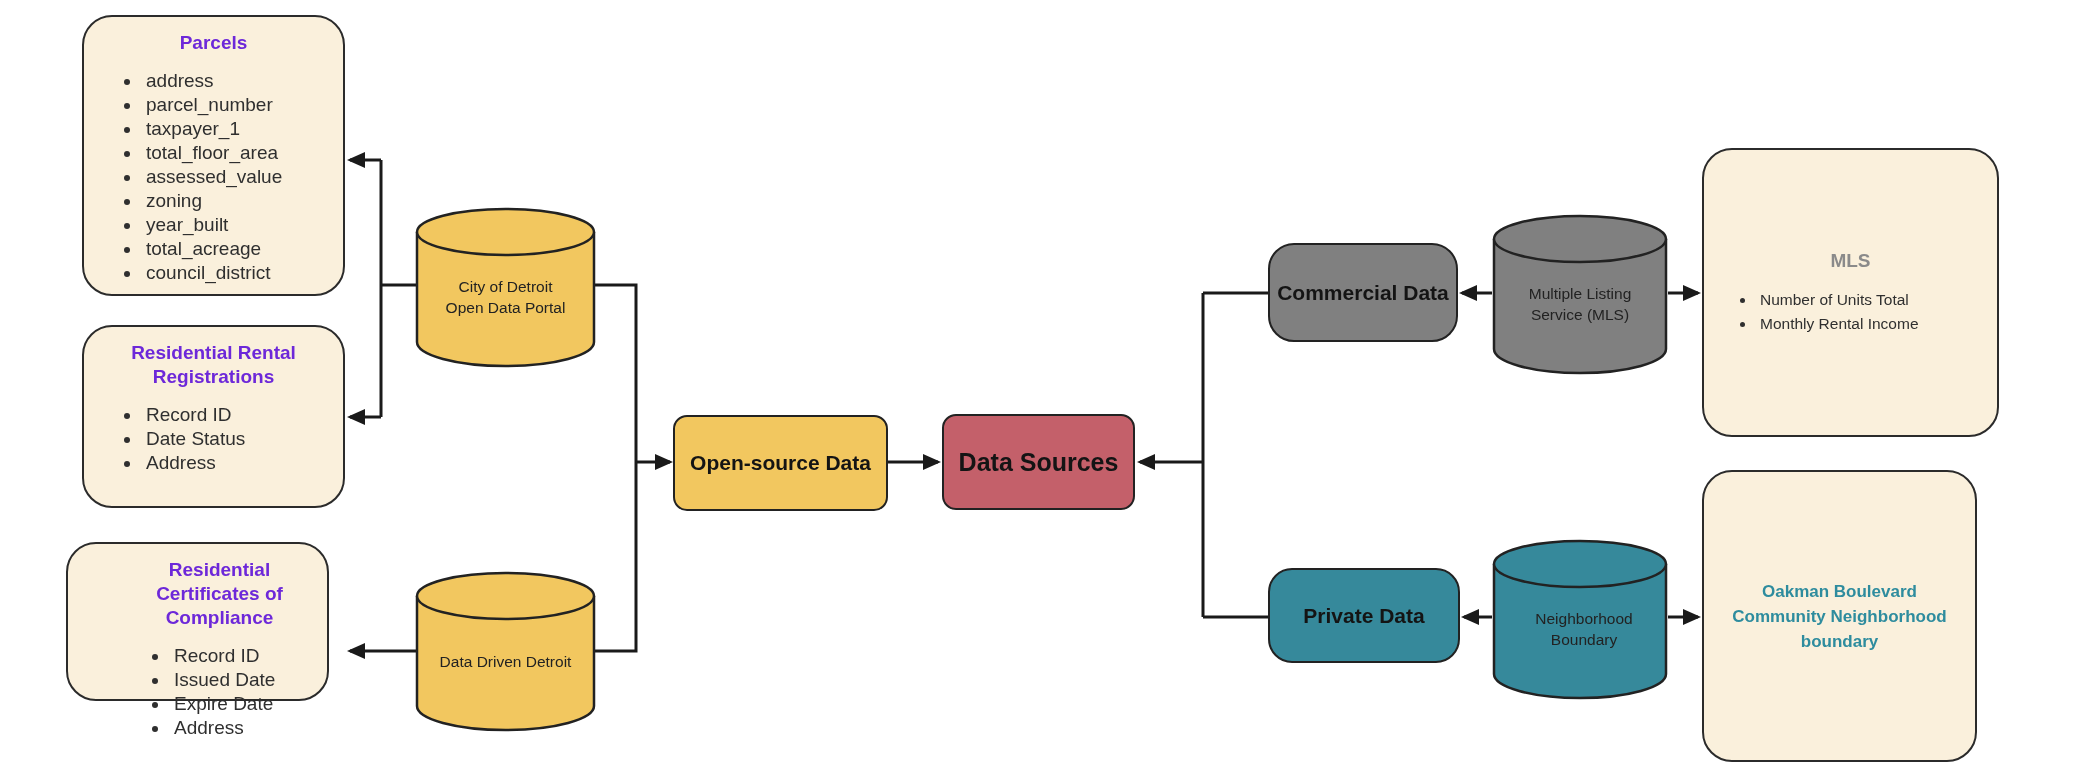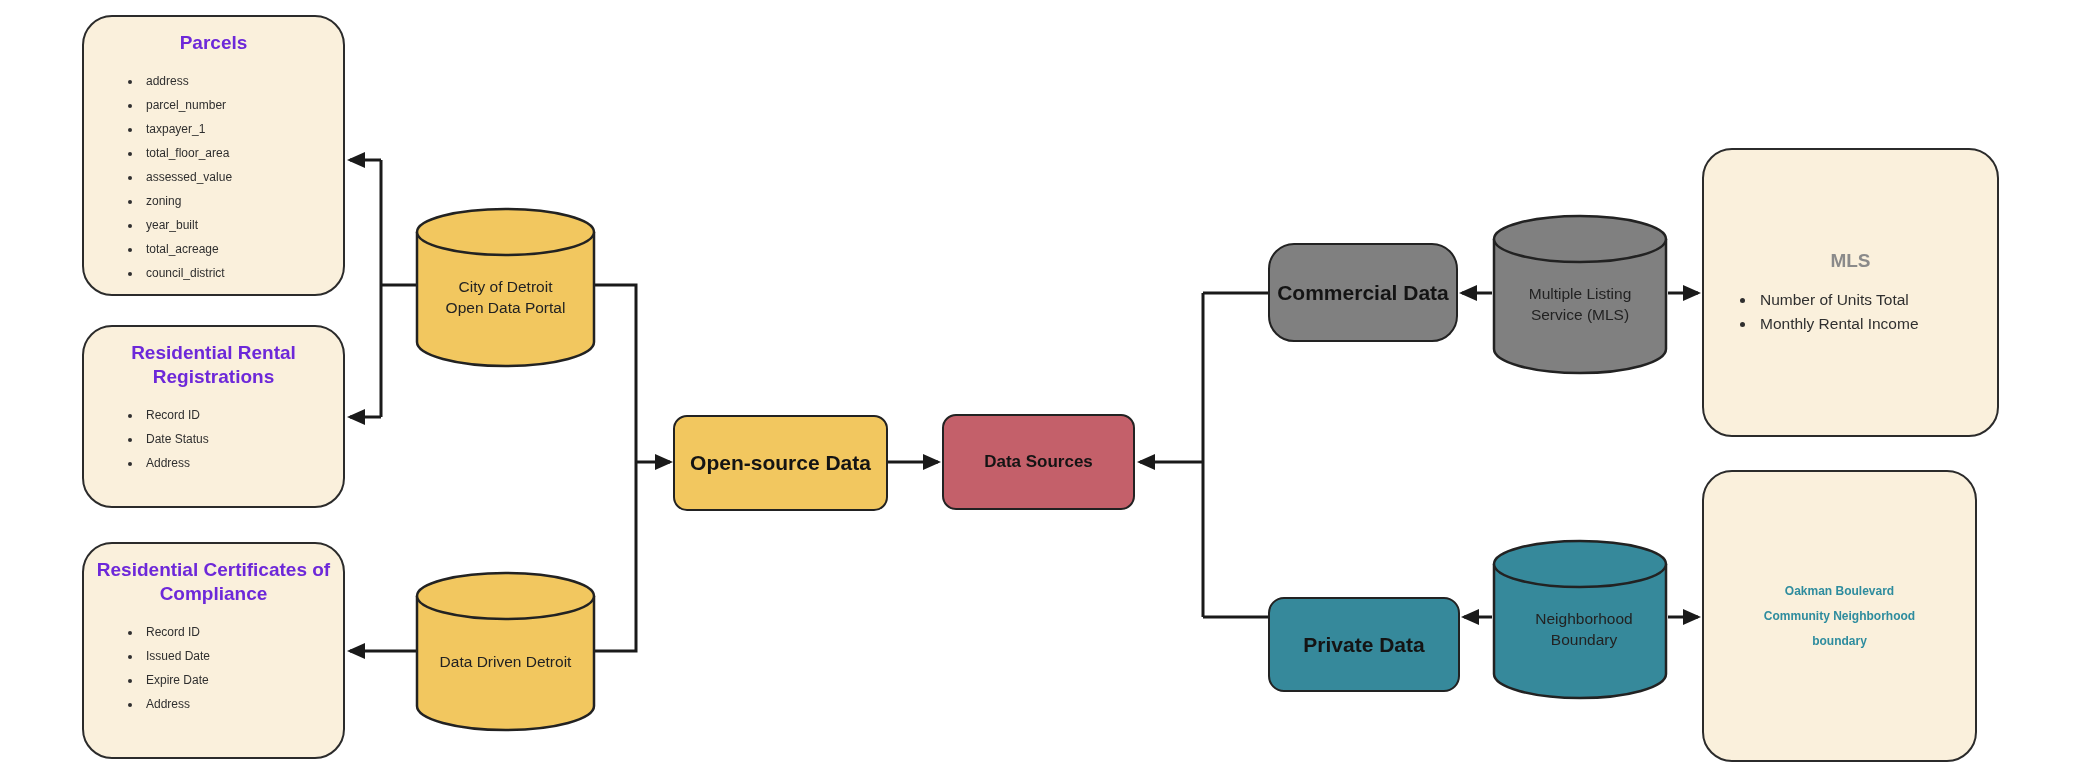--- a/index.html
+++ b/index.html
@@ -25,21 +25,21 @@
     font-weight: bold;
     font-size: 19px;
     line-height: 24px;
     text-align: center;
     margin: 14px 12px 0 12px;
   }
   .note ul {
     margin: 14px 0 0 0;
     padding-left: 58px;
     color: #2f2f2f;
-    font-size: 12px;
+    font-size: 19px;
     line-height: 24px;
   }
   .note li { padding-left: 4px; }
 
   
   .cyl { }
   .cyl svg { position: absolute; inset: 0; }
   .cyl-label {
     position: absolute; inset: 0;
     display: flex; align-items: center; justify-content: center;
@@ -53,38 +53,38 @@
 
   
   .pill {
     display: flex; align-items: center; justify-content: center;
     border: 2.5px solid #222222;
     font-weight: bold;
     color: #141414;
     text-align: center;
   }
   .pill-yellow { background: #F2C75F; border-radius: 14px; font-size: 21px; }
-  .pill-red    { background: #C4606A; border-radius: 14px; font-size: 17px; }
+  .pill-red    { background: #C4606A; border-radius: 14px; font-size: 25px; }
   .pill-gray   { background: #808080; border-radius: 26px; font-size: 21px; }
-  .pill-teal   { background: #36899B; border-radius: 16px; font-size: 21px; margin-top: 29px; }
+  .pill-teal   { background: #36899B; border-radius: 24px; font-size: 21px; }
 
   
   .note-center {
     display: flex; flex-direction: column; justify-content: center;
   }
   .mls-title {
     color: #8A8A8A; font-weight: bold; font-size: 19px;
     text-align: center; margin: 0 0 10px 0;
   }
   .note-center ul {
     margin: 6px 0 0 0; padding-left: 52px;
     color: #2f2f2f; font-size: 15.5px; line-height: 24px;
   }
   .oakman-text {
-    color: #2E8C9E; font-weight: bold; font-size: 12px;
+    color: #2E8C9E; font-weight: bold; font-size: 17px;
     line-height: 25px; text-align: center; white-space: pre-line;
   }
 </style>
 </head>
 <body>
 
 <div class="stage">
 
   <svg class="wires" width="2099" height="781" viewBox="0 0 2099 781">
     <defs>
@@ -126,21 +126,21 @@
 
   <div class="node note" style="left:82px; top:325px; width:263px; height:183px;">
     <div class="note-title">Residential Rental Registrations</div>
     <ul>
         <li>Record ID</li>
         <li>Date Status</li>
         <li>Address</li>
       </ul>
   </div>
 
-  <div class="node note" style="left:82px; top:542px; width:263px; height:217px;">
+  <div class="node note" style="left:66px; top:542px; width:263px; height:159px;padding-left:44px;">
     <div class="note-title">Residential Certificates of Compliance</div>
     <ul>
         <li>Record ID</li>
         <li>Issued Date</li>
         <li>Expire Date</li>
         <li>Address</li>
       </ul>
   </div>
 
   <div class="node cyl" style="left:415px; top:206px; width:181px; height:162px;">

